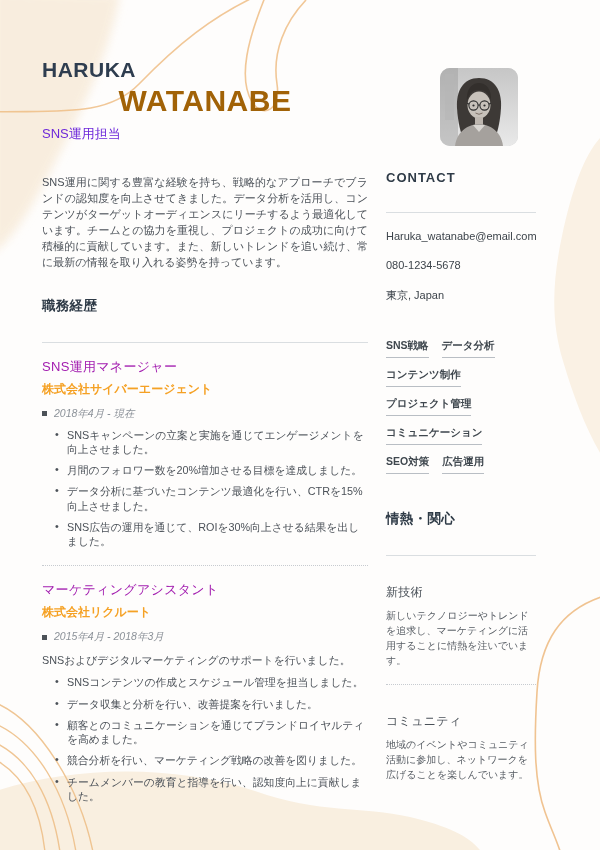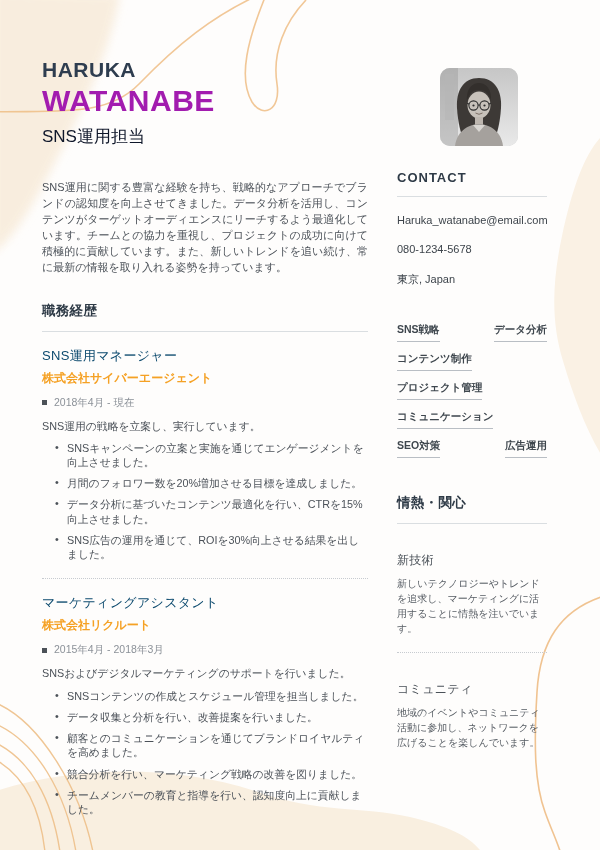--- a/index.html
+++ b/index.html
@@ -3,61 +3,61 @@
 <meta charset="utf-8">
 <style>
   * { margin:0; padding:0; box-sizing:border-box; }
   html,body { background:#e9e9e9; }
   body { font-family:"Liberation Sans","DejaVu Sans",sans-serif; }
   .page {
     position:relative; width:600px; height:850px; margin:0 auto;
     background:#fefdfc; overflow:hidden;
   }
   svg.bg { position:absolute; left:0; top:0; z-index:0; }
-  .content { position:relative; z-index:1; display:flex; gap:29px; padding:58px 50px 0 42px; }
+  .content { position:relative; z-index:1; display:flex; gap:18px; padding:58px 50px 0 42px; }
   .col-left  { width:326px; flex:none; }
   .col-right { width:150px; flex:none; padding-top:112px; }
 
   
   .name-first { font-size:21px; font-weight:600; letter-spacing:.5px; color:#2e3d4f; }
-  .name-last  { font-size:30px; font-weight:800; letter-spacing:.5px; color:#a21caf; margin-top:2px; }
-  .role { font-size:17px; font-weight:500; color:#0f172a; margin-top:7px; }
+  .name-last  { font-size:30px; font-weight:800; letter-spacing:.5px; color:#a16207; margin-top:2px;text-align:center; }
+  .role { font-size:13px; font-weight:500; color:#6d28d9; margin-top:7px; }
   .summary { margin-top:32px; font-size:11px; line-height:1.45; color:#4b5158; text-align:justify; }
 
   .photo {
     position:absolute; left:440px; top:68px; width:78px; height:78px;
     border-radius:10px; overflow:hidden; z-index:2; background:#cfcfcf;
   }
 
   
   .sec-h {
     font-size:13.5px; font-weight:700; color:#2f3b47;
-    padding-bottom:11px; border-bottom:1px solid #dadee1; letter-spacing:.3px;
+    padding-bottom:27px; border-bottom:1px solid #dadee1; letter-spacing:.3px;
   }
   .sec-h.caps { font-size:13px; letter-spacing:1px; }
 
   .work { margin-top:26px; }
   .job { margin-top:15px; }
-  .job-title { font-size:13px; font-weight:500; color:#0c4a6e; letter-spacing:.3px; }
+  .job-title { font-size:13px; font-weight:500; color:#a21caf; letter-spacing:.3px; }
   .job-company { font-size:12px; font-weight:700; color:#f5a124; margin-top:5px; }
-  .job-period { font-size:10.5px; color:#8b9198; margin-top:9px; display:flex; align-items:center; }
+  .job-period { font-size:10.5px; color:#8b9198; margin-top:9px; display:flex; align-items:center;font-style:italic; }
   .period-icon { width:5px; height:5px; background:#4c5258; display:inline-block; margin-right:7px; }
   .job-desc { font-size:10.8px; color:#4b5158; margin-top:9px; line-height:1.4; }
   .job-bullets { margin-top:7px; padding-left:13px; list-style:none; }
   .job-bullets li {
     position:relative; font-size:10.8px; color:#4b5158; line-height:1.32;
     margin-bottom:7px; padding-left:12px;
   }
   .job-bullets li::before { content:"•"; position:absolute; left:0; top:-1px; color:#4b5158; }
   .job-sep { border:none; border-top:1px dotted #c7cbd0; margin:17px 0 2px; }
 
   
   .contact-item { font-size:11px; color:#3d444b; margin-top:17px; }
   .r-section { margin-top:36px; }
-  .skills-list { display:flex; flex-wrap:wrap; margin-top:8px; column-gap:13px; row-gap:10px;justify-content:space-between; }
+  .skills-list { display:flex; flex-wrap:wrap; margin-top:8px; column-gap:13px; row-gap:10px; }
   .skill {
     font-size:10.5px; font-weight:600; color:#3f474e;
     padding-bottom:4px; border-bottom:1px solid #b9bec4; white-space:nowrap;
   }
   .passion-item { margin-top:28px; }
   .passion-title { font-size:12px; font-weight:500; color:#4a5158; letter-spacing:.3px; }
   .passion-text { font-size:10px; color:#565c63; line-height:1.5; margin-top:7px; }
   .passion-sep { border:none; border-top:1px dotted #c7cbd0; margin:16px 0 3px; }
 </style>
 </head>
@@ -127,21 +127,20 @@
       <div class="work">
         <div class="sec-h">職務経歴</div>
 
         <div class="job">
           <div class="job-title">SNS運用マネージャー</div>
           <div class="job-company">株式会社サイバーエージェント</div>
           <div class="job-period">
             <span class="period-icon"></span>
             <span>2018年4月 - 現在</span>
           </div>
-          <div class="job-desc">SNS運用の戦略を立案し、実行しています。</div>
           <ul class="job-bullets">
 
           <li>SNSキャンペーンの立案と実施を通じてエンゲージメントを向上させました。</li>
               <li>月間のフォロワー数を20%増加させる目標を達成しました。</li>
               <li>データ分析に基づいたコンテンツ最適化を行い、CTRを15%向上させました。</li>
               <li>SNS広告の運用を通じて、ROIを30%向上させる結果を出しました。</li>
             </ul>
         </div>
 
         <hr class="job-sep">

